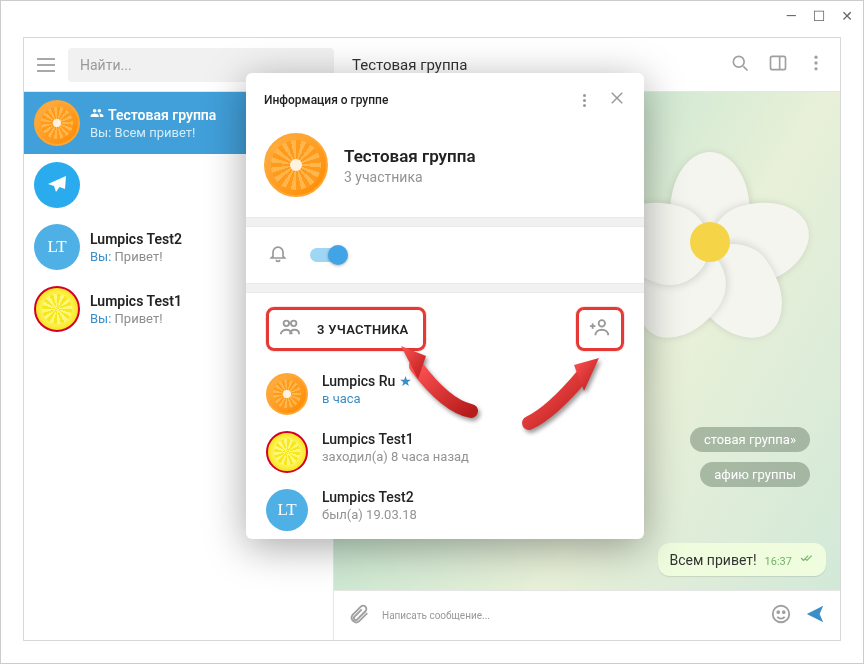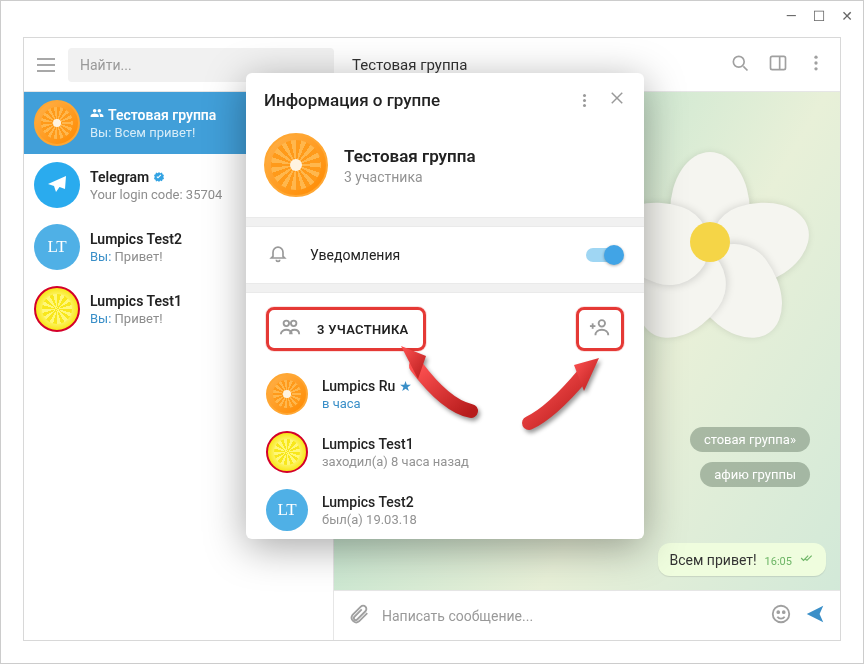--- a/index.html
+++ b/index.html
@@ -51,46 +51,46 @@
 .flower .p4{top:90px;left:20px;transform:rotate(216deg);}
 .flower .p5{top:40px;left:0px;transform:rotate(288deg);}
 .flower .center{position:absolute;top:70px;left:70px;width:40px;height:40px;border-radius:50%;background:#f5d547;}
 .pill { position: absolute; background: rgba(120,140,120,0.55); color: #fff; font-size: 13px; padding: 5px 14px; border-radius: 14px; }
 .pill1 { right: 30px; top: 335px; }
 .pill2 { right: 30px; top: 370px; }
 .bubble { position: absolute; right: 14px; bottom: 64px; background: #effdde; border-radius: 12px; padding: 8px 12px; font-size: 14px; color: #333; display:flex; align-items:baseline; gap:8px; box-shadow: 0 1px 1px rgba(0,0,0,0.1);}
 .bubble .time { font-size: 11px; color: #6db566; }
 .bubble .tick svg{width:14px;height:14px;}
 .composer { position: absolute; bottom: 0; left: 0; right: 0; height: 50px; background: #fff; display: flex; align-items: center; padding: 0 14px; gap: 12px; border-top: 1px solid #e6e6e6;}
-.composer-text { flex: 1; color: #999; font-size: 14px; }
+.composer-text { flex: 1; color: #999; font-size: 10px; }
 .comp-icon svg { width: 22px; height: 22px; }
 
 .modal { position: absolute; left: 245px; top: 72px; width: 398px; background: #fff; border-radius: 6px; box-shadow: 0 8px 40px rgba(0,0,0,0.35); overflow: hidden; }
 .m-header { display: flex; align-items: center; padding: 16px 18px; }
-.m-header-title { flex: 1; font-size: 17px; font-weight: 500; color: #222; }
+.m-header-title { flex: 1; font-size: 12px; font-weight: 500; color: #222; }
 .m-hicon { width: 20px; display:flex; flex-direction:column; align-items:center; gap:2px; margin-right:14px;}
 .m-hicon span { width:3px;height:3px;border-radius:50%; background:#999;}
 .m-close svg { width: 18px; height: 18px; }
 .m-info { display: flex; align-items: center; padding: 6px 18px 20px; gap: 16px; }
 .m-av { width: 64px; height: 64px; border-radius: 50%; }
 .m-info-txt .gtitle { font-size: 17px; font-weight: 600; color: #222; }
 .m-info-txt .gsub { font-size: 14px; color: #939393; margin-top: 3px; }
 .divider { height: 10px; background: #f1f1f1; border-top:1px solid #eaeaea; border-bottom:1px solid #eaeaea;}
 .m-row { display: flex; align-items: center; padding: 16px 22px; gap: 22px; }
 .m-row-icon svg { width: 20px; height: 20px; }
 .m-row-label { flex: 1; font-size: 14px; color: #222; }
 .toggle { width: 36px; height: 14px; background: #9fd6f3; border-radius: 8px; position: relative; }
 .toggle::after { content:""; position:absolute; right:-2px; top:-3px; width:20px; height:20px; border-radius:50%; background:#41a4e6; box-shadow:0 1px 3px rgba(0,0,0,0.3);}
 .m-members-hdr { display: flex; align-items: center; padding: 14px 20px; }
 .m-hl { display:flex; align-items:center; gap:16px; border:3px solid #e53935; border-radius:8px; padding:6px 14px 6px 10px; box-shadow: 0 0 0 1px rgba(229,57,53,0.15);}
 .m-hl-icon svg{width:22px;height:22px;}
 .m-hl-label { font-size: 13px; font-weight: 600; letter-spacing: 0.3px; color: #222;}
 .m-add { margin-left: auto; border:3px solid #e53935; border-radius:8px; padding:6px 10px; box-shadow: 0 0 0 1px rgba(229,57,53,0.15);}
 .m-add svg{width:22px;height:22px;}
-.member { display:flex; align-items:center; gap:14px; padding: 8px 20px;}
+.member { display:flex; align-items:flex-start; gap:14px; padding: 8px 20px;}
 .member .avatar{width:42px;height:42px;}
 .member .mname{font-size:14px; font-weight:500; color:#222; display:flex; align-items:center; gap:4px;}
 .member .mstat{font-size:13px; color:#939393; margin-top:2px;}
 .member .mstat.online{color:#3a8fc8;}
 .star{color:#3a8fc8;}
 .verif{width:14px;height:14px;}
 
 .arrow { position:absolute; z-index:50; pointer-events:none; }
 .arrow svg { width: 100px; height: 80px; filter: drop-shadow(2px 3px 2px rgba(0,0,0,0.4));}
 .arrow1 { left: 385px; top: 340px; }
@@ -149,30 +149,20 @@
               </div>
             <div class="ci-sub"><span class="you">Вы:</span><span> Всем привет!</span></div>
           </div>
         </div>
         <div class="chat-item">
           <div class="avatar av-tg">
               <svg viewBox="0 0 24 24" fill="#fff">
                 <path d="M21 3L3 11l6 2 2 6 3.5-5L20 16z"></path>
               </svg>
             </div>
-          <div class="ci-txt">
-            <div class="ci-title">
-                <span>Telegram</span>
-                <svg class="verif" viewBox="0 0 24 24" fill="#33a3e3">
-                  <path d="M12 2l2.4 2.4L18 3l1 3.6L22 8l-1.4 3.4L22 16l-3 1-1 3.6-3.6-1.4L12 22l-2.4-2.4L6 21l-1-3.6L2 16l1.4-4.6L2 8l3-1.4L6 3l3.6 1.4z"></path>
-                  <path fill="#fff" d="M10 15l-3-3 1.4-1.4L10 12.2l5-5L16.4 8.6z"></path>
-                </svg>
-              </div>
-            <div class="ci-sub">Your login code: 35704</div>
-          </div>
         </div>
         <div class="chat-item">
           <div class="avatar av-lt">LT</div>
           <div class="ci-txt">
             <div class="ci-title">
                 <span>Lumpics Test2</span>
               </div>
             <div class="ci-sub"><span class="you">Вы:</span><span> Привет!</span></div>
           </div>
         </div>
@@ -195,21 +185,21 @@
               <div class="petal p3"></div>
               <div class="petal p4"></div>
               <div class="petal p5"></div>
               <div class="center"></div>
           </div>
         </div>
         <div class="pill pill1">стовая группа»</div>
         <div class="pill pill2">афию группы</div>
         <div class="bubble">
           <span>Всем привет!</span>
-          <span class="time">16:05</span>
+          <span class="time">16:37</span>
           <span class="tick"><svg viewBox="0 0 24 24" fill="none" stroke="#6db566" stroke-width="2">
                 <path d="M2 12l4 4L14 8"></path>
                 <path d="M9 14l3 2L20 8"></path>
               </svg></span>
         </div>
         <div class="composer">
           <span class="comp-icon"><svg viewBox="0 0 24 24" fill="none" stroke="#a0a0a0" stroke-width="2">
                 <path d="M21 11l-9 9a5 5 0 01-7-7l9-9a3.5 3.5 0 015 5l-9 9a2 2 0 01-3-3l8-8"></path>
               </svg></span>
           <div class="composer-text">Написать сообщение...</div>
@@ -245,21 +235,20 @@
       <div class="m-info-txt">
         <div class="gtitle">Тестовая группа</div>
         <div class="gsub">3 участника</div>
       </div>
     </div>
     <div class="divider"></div>
     <div class="m-row">
       <span class="m-row-icon"><svg viewBox="0 0 24 24" fill="none" stroke="#999" stroke-width="2">
             <path d="M18 16v-5a6 6 0 10-12 0v5l-2 2h16zM10 20a2 2 0 004 0"></path>
           </svg></span>
-      <span class="m-row-label">Уведомления</span>
       <div class="toggle"></div>
     </div>
     <div class="divider"></div>
     <div class="m-members-hdr">
       <div class="m-hl">
         <span class="m-hl-icon"><svg viewBox="0 0 24 24" fill="none" stroke="#999" stroke-width="2">
               <circle cx="8" cy="8" r="3"></circle>
               <circle cx="16" cy="8" r="3"></circle>
               <path d="M2 20c0-3 3-5 6-5s6 2 6 5M12 20c0-3 2-5 5-5s5 2 5 5"></path>
             </svg></span>

